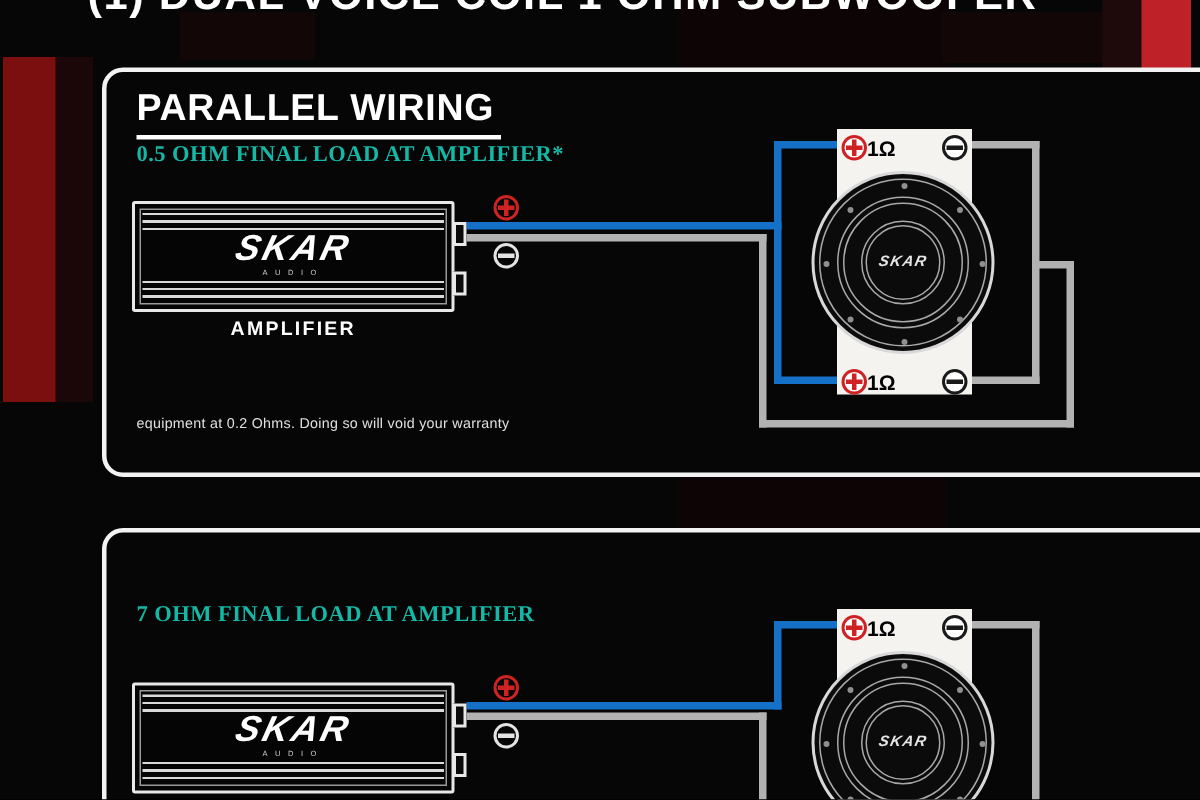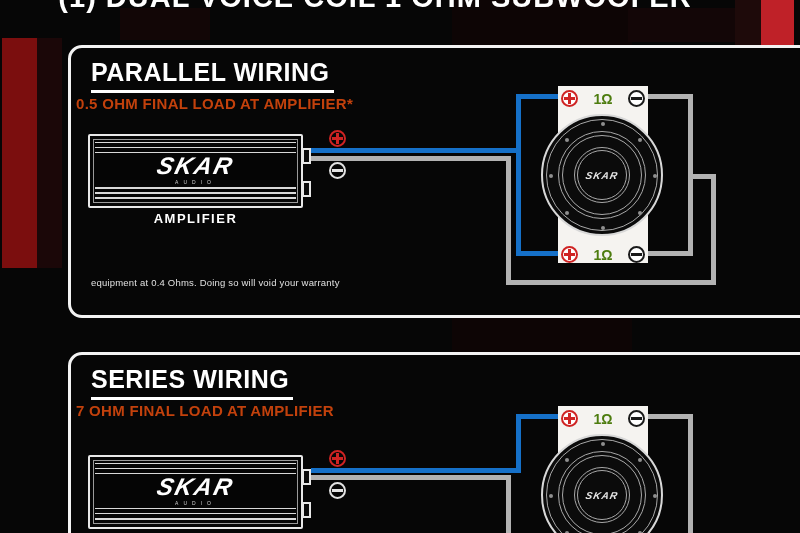--- a/index.html
+++ b/index.html
@@ -30,22 +30,22 @@
   }
   .panel-parallel{top:45px;height:273px;}
   .panel-series{top:352px;height:230px;}
   .sec-title{
     position:absolute;left:20px;top:10px;margin:0;
     font-size:25px;font-weight:800;letter-spacing:.5px;color:#fff;
     display:inline-block;border-bottom:3px solid #fff;padding:0 4px 3px 0;
     white-space:nowrap;
   }
   .sec-sub{
-    position:absolute;left:5px;top:47px;
-    font-size:15px;font-weight:700;letter-spacing:.3px;color:#c2410c;white-space:nowrap;
+    position:absolute;left:20px;top:47px;
+    font-size:15px;font-weight:700;letter-spacing:.3px;color:#14b8a6;white-space:nowrap;font-family:Liberation Serif, serif;
   }
 
   
   .amp{
     position:absolute;width:215px;height:74px;
     border:2px solid #e8e8e8;border-radius:2px;background:#050505;
   }
   .amp-inner{position:absolute;inset:3px;border:1px solid #9a9a9a;}
   .amp-fins{
     position:absolute;left:5px;right:5px;height:13px;
@@ -81,21 +81,21 @@
   .term.plus::after{content:"";position:absolute;top:1px;bottom:1px;left:50%;margin-left:-1.25px;width:2.5px;background:currentColor;}
   .term.red{color:var(--terminal-red,#cf2323);}
   .term.light{color:#e3e3e3;}
   .term.dark{color:#1a1a1a;}
   .term.fill{background:#fff;}
 
   
   .sub-card{position:absolute;width:90px;background:#f5f3f0;z-index:2;}
   .card-row{position:absolute;left:0;right:0;height:17px;display:flex;align-items:center;}
   .card-row .term{position:relative;flex:0 0 auto;}
-  .card-row .imp{flex:1;text-align:center;font-size:14px;font-weight:700;color:#4d7c0f;}
+  .card-row .imp{flex:1;text-align:left;font-size:14px;font-weight:700;color:#000000;}
   .card-row.top{top:4px;padding:0 3px;}
   .card-row.bottom{top:160px;padding:0 3px;}
 
   
   .speaker{
     position:absolute;width:122px;height:122px;border-radius:50%;
     background:#0b0b0b;border:2px solid #d8d8d8;z-index:3;
   }
   .ring{position:absolute;border:1.5px solid #a8a8a8;border-radius:50%;}
   .ring.r1{inset:3px;}
@@ -189,26 +189,25 @@
       <span class="screw" style="left:58px;top:110px;"></span>
       <span class="screw" style="left:22px;top:95px;"></span>
       <span class="screw" style="left:6px;top:58px;"></span>
       <span class="screw" style="left:22px;top:22px;"></span>
       <span class="screw" style="left:58px;top:6px;"></span>
       <span class="screw" style="left:95px;top:22px;"></span>
       <div class="spk-logo">SKAR</div>
     </div>
 
     <div class="footnote">
-      <div>equipment at 0.4 Ohms. Doing so will void your warranty</div>
+      <div>equipment at 0.2 Ohms. Doing so will void your warranty</div>
     </div>
   </section>
 
   <section class="panel panel-series">
-    <h2 class="sec-title">SERIES WIRING</h2>
     <div class="sec-sub">7 OHM FINAL LOAD AT AMPLIFIER</div>
 
     <i class="wire pos z1" style="left:240px;top:113px;width:210px;height:5px;"></i>
     <i class="wire pos z1" style="left:445px;top:59px;width:5px;height:59px;"></i>
     <i class="wire pos z1" style="left:445px;top:59px;width:50px;height:5px;"></i>
 
     <i class="wire neg z1" style="left:240px;top:120px;width:200px;height:5px;"></i>
     <i class="wire neg z1" style="left:435px;top:120px;width:5px;height:130px;"></i>
     <i class="wire neg z1" style="left:572px;top:59px;width:50px;height:5px;"></i>
     <i class="wire neg z1" style="left:617px;top:59px;width:5px;height:190px;"></i>

